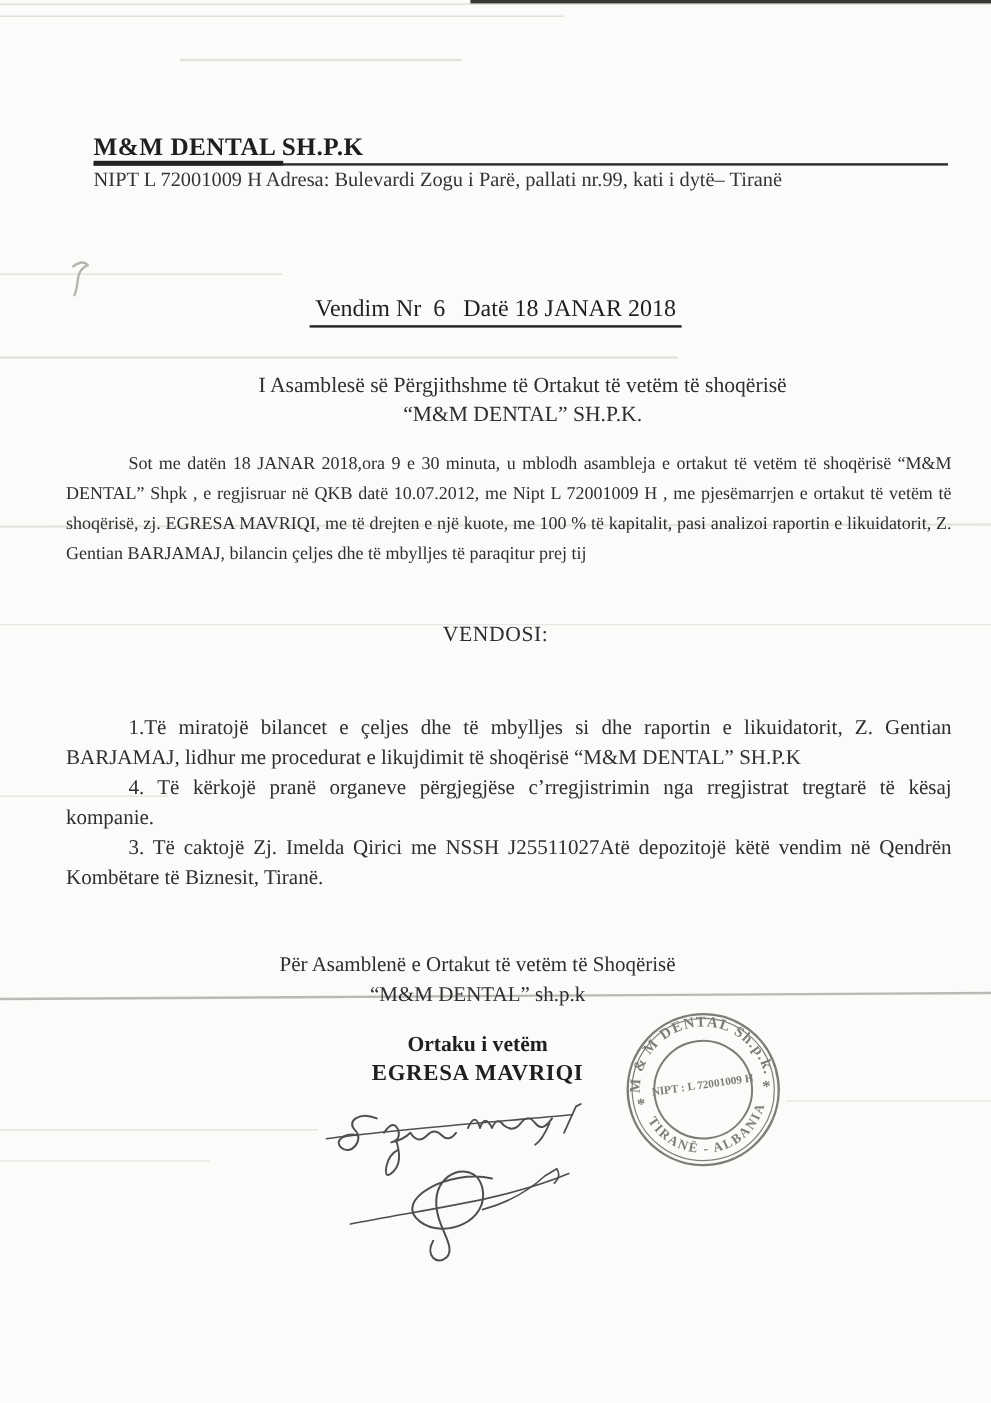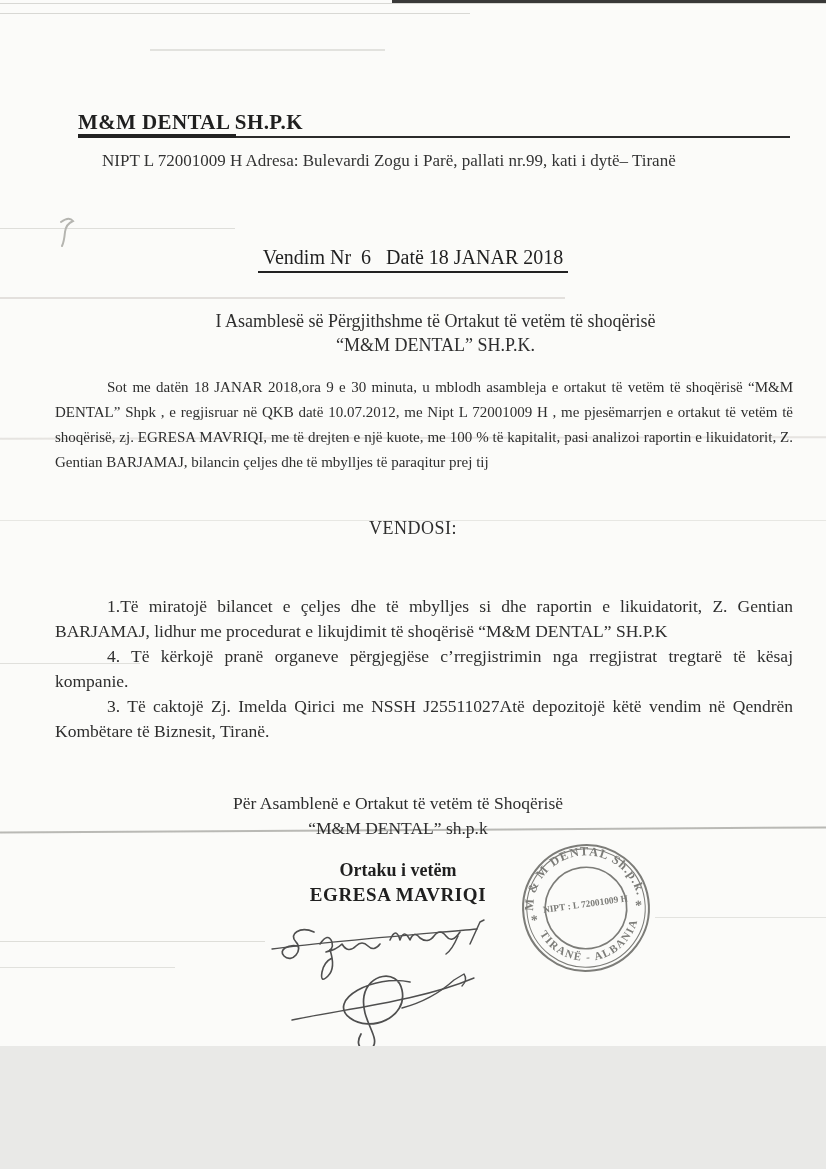--- a/index.html
+++ b/index.html
@@ -2,21 +2,21 @@
 <html style="--ink: #2e2e2e; --ink-strong: #1f1f1f; --paper: #fbfbf9; --stamp-ink: #72726e; --signature-ink: #4f4f4f; --artifact-gray: #d8d8d4;"><head>
 <meta charset="utf-8">
 <style>
   :root{
     --ink:#2e2e2e; --ink-strong:#1f1f1f; --paper:#fbfbf9;
     --stamp-ink:#72726e; --signature-ink:#4f4f4f; --artifact-gray:#d8d8d4;
   }
   *{margin:0;padding:0;box-sizing:border-box;}
   html,body{background:#e9e9e7;}
   .page{
-    position:relative; width:826px; height:1046px; margin:0 auto;
+    position:relative; width:826px; height:1169px; margin:0 auto;
     background:var(--paper); overflow:hidden;
     font-family:"Liberation Serif","DejaVu Serif",serif;
     color:var(--ink);
   }
   .abs{position:absolute;}
   
   .artifact{position:absolute; pointer-events:none;}
   .a-topbar{left:392px;top:0;width:434px;height:3px;background:#161616;opacity:.85;}
   .a-topline{left:0;top:3px;width:826px;height:1px;background:#cfcfcb;opacity:.8;}
   .a1{left:0;top:13px;width:470px;height:1px;background:var(--artifact-gray);}
@@ -30,21 +30,21 @@
   .a8{left:0;top:941px;width:265px;height:1px;background:#dedeaa00;background:#dedeD9;}
   .a9{left:0;top:967px;width:175px;height:1px;background:#e1e1dd;}
   .a10{left:655px;top:917px;width:171px;height:1px;background:#e3e3df;}
   
   .company-name{
     left:78px; top:110px; font-size:21px; font-weight:bold; color:var(--ink-strong);
     letter-spacing:.4px; white-space:nowrap;
   }
   .header-rule{left:78px;top:136px;width:712px;height:2px;background:#2b2b2b;}
   .header-rule-thick{left:78px;top:134px;width:158px;height:4px;background:#222;}
-  .registration-line{left:78px; top:151px; font-size:17px; white-space:nowrap; color:#333;margin-left:24px;}
+  .registration-line{left:78px; top:140px; font-size:17px; white-space:nowrap; color:#333;}
   
   .center-line{left:0; width:826px; text-align:center;}
   .doc-title{top:246px; font-size:20px; font-weight:normal; color:var(--ink-strong);}
   .doc-title span{display:inline-block; border-bottom:2.5px solid #222; padding:0 5px 2px 5px; white-space:pre-wrap;}
   .subtitle{font-size:18px;padding-left:45px;}
   .sub1{top:311px;}
   .sub2{top:335px;text-align:center;}
   .vendosi{top:518px; font-size:18px; letter-spacing:.5px;}
   .closing{font-size:17.5px; transform:translateX(-15px);}
   .clo1{top:793px;}

